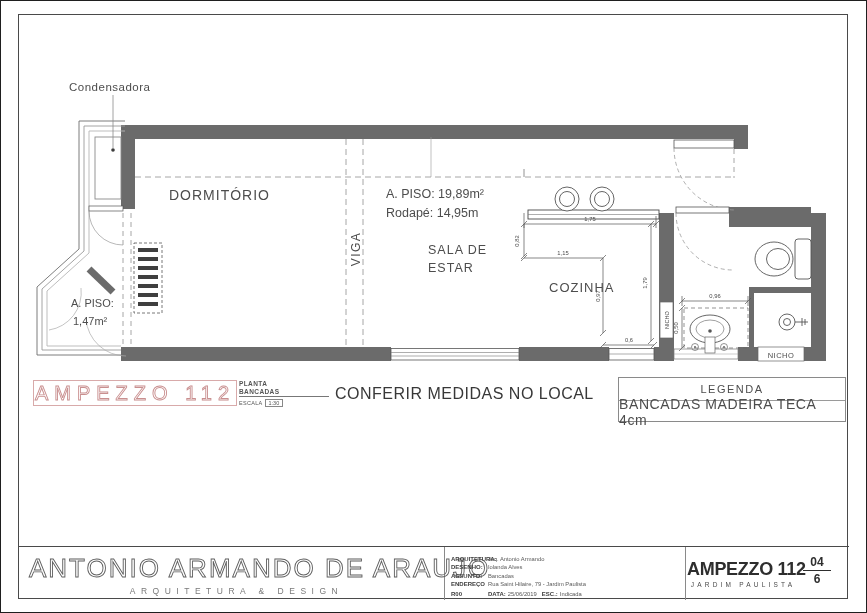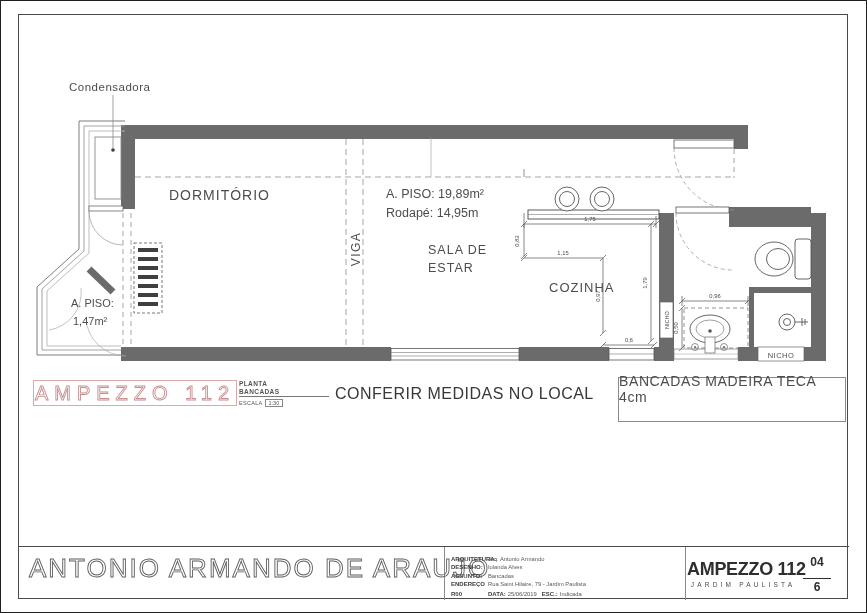--- a/index.html
+++ b/index.html
@@ -51,21 +51,21 @@
   .info .val{font-size:5.8px;color:#5a5a5a;}
   .info .last{margin-top:2px;}
   .info .rev{width:37px;font-size:6px;font-weight:bold;color:#3c3c3c;}
   .info .dlbl{font-size:6px;font-weight:bold;color:#3c3c3c;margin-right:2px;}
   .info .dval{font-size:5.8px;margin-right:5px;}
   .proj{position:absolute;left:668px;top:12px;width:112px;text-align:center;color:#2e2e2e;}
   .proj .p1{font-size:18px;font-weight:bold;letter-spacing:-0.3px;white-space:nowrap;}
   .proj .p2{font-size:6.5px;letter-spacing:3.2px;color:#4a4a4a;margin-top:1px;white-space:nowrap;}
   .sheetnum{position:absolute;left:784px;top:8px;width:28px;text-align:center;
     font-size:12px;font-weight:bold;color:#2e2e2e;}
-  .sheetnum .top{border-bottom:1.5px solid #2e2e2e;padding-bottom:9px;}
+  .sheetnum .top{border-bottom:1.5px solid #2e2e2e;padding-bottom:1px;}
   .sheetnum .bot{padding-top:1px;}
 </style>
 </head>
 <body>
 
 <div class="sheet">
   <div class="frame"></div>
 
   <svg width="867" height="613" viewBox="0 0 867 613">
 
@@ -247,29 +247,31 @@
     <div class="l1">BANCADAS</div>
     <div class="rule"></div>
     <div class="escrow">
       <span class="esclabel">ESCALA</span>
       <span class="escval">1:30</span>
     </div>
   </div>
   <div class="warning">CONFERIR MEDIDAS NO LOCAL</div>
 
   <div class="legend">
+    <div class="row1">LEGENDA</div>
     <div class="row2">BANCADAS MADEIRA TECA 4cm</div>
   </div>
 
   <div class="titleblock">
     <div class="tb-div" style="left:425px"></div>
     <div class="tb-div" style="left:666px"></div>
 
     <div class="logo">
       <div class="l1">ANTONIO ARMANDO DE ARAUJO</div>
+      <div class="l2">ARQUITETURA &amp; DESIGN</div>
     </div>
 
     <div class="info">
       <div class="row">
         <span class="lbl">ARQUITETURA:</span>
         <span class="val">Arq. Antonio Armando</span>
       </div>
       <div class="row">
         <span class="lbl">DESENHO:</span>
         <span class="val">Iolanda Alves</span>

